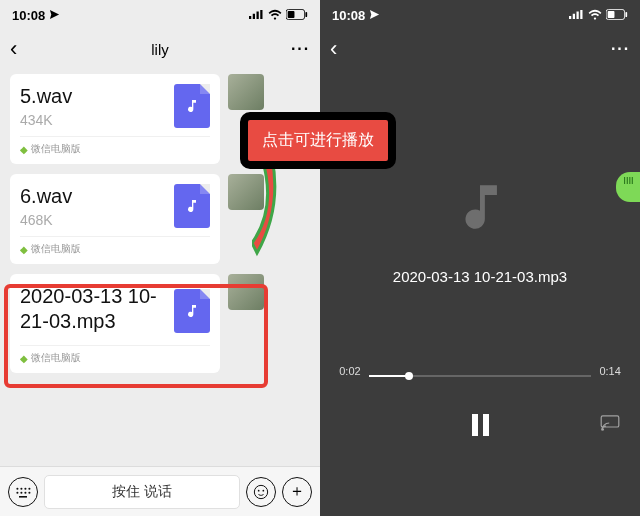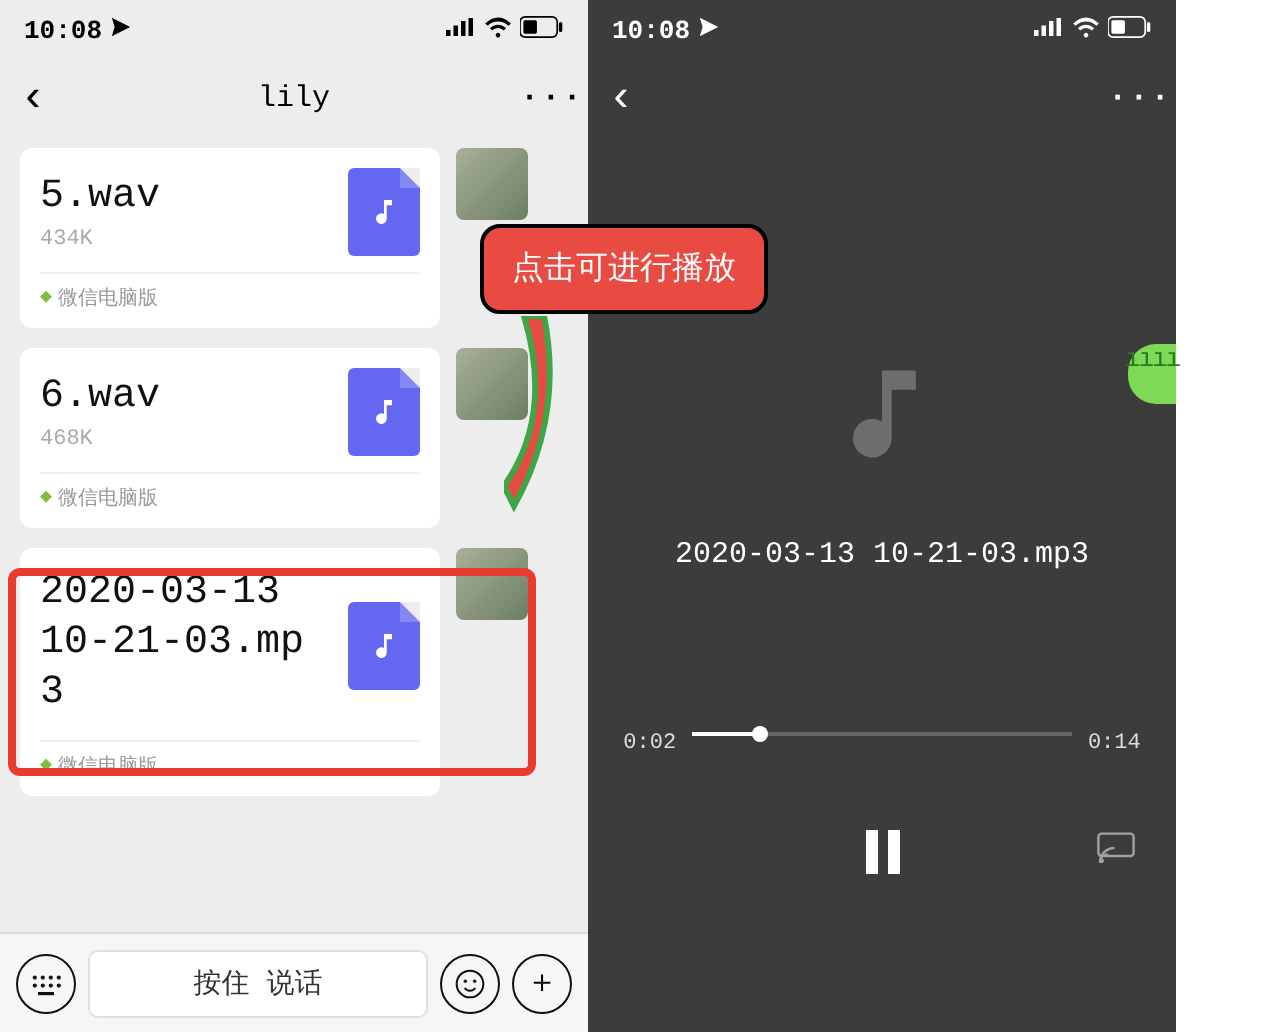--- a/index.html
+++ b/index.html
@@ -1,17 +1,17 @@
 <!DOCTYPE html>
 <html><head>
 <meta charset="utf-8">
 <style>
   * { box-sizing: border-box; margin: 0; padding: 0; }
   body { font-family: -apple-system, "Helvetica Neue", Arial, sans-serif; background: #fff; width: 640px; height: 516px; overflow: hidden; position: relative; }
-  .container { display: flex; width: 588px; height: 516px; font-family: Liberation Mono, monospace; }
+  .container { display: flex; width: 640px; height: 516px; }
   .phone { width: 320px; height: 516px; position: relative; }
   .phone-left { background: #ededed; }
   .phone-right { background: #3c3c3c; }
 
   
   .statusbar { height: 30px; display: flex; align-items: center; justify-content: space-between; padding: 0 12px; font-size: 13px; font-weight: 600; }
   .phone-left .statusbar { color: #000; }
   .phone-right .statusbar { color: #fff; }
   .status-left { display: flex; align-items: center; gap: 4px; }
   .status-right { display: flex; align-items: center; gap: 4px; }
@@ -24,46 +24,46 @@
   .title { font-size: 15px; font-weight: 500; text-align: center; flex: 1; }
   .more { font-size: 16px; font-weight: 700; letter-spacing: 1px; width: 24px; text-align: right; }
 
   
   .chat { padding: 6px 10px; height: 398px; overflow: hidden; position: relative; }
   .msg { display: flex; align-items: flex-start; margin-bottom: 10px; }
   .bubble { background: #fff; border-radius: 6px; padding: 10px 10px 8px 10px; width: 210px; position: relative; }
   .filecard { display: flex; align-items: center; justify-content: space-between; }
   .fileinfo { display: flex; flex-direction: column; }
   .filename { font-size: 20px; color: #111; line-height: 1.25; margin-bottom: 3px; max-width: 140px; word-break: break-all; }
-  .filesize { font-size: 11px; color: #aaa; }
+  .filesize { font-size: 14px; color: #aaa; }
   .fileicon { width: 36px; height: 44px; background: #6467ef; border-radius: 3px 3px 3px 3px; position: relative; display:flex; align-items:center; justify-content:center; }
   .fileicon::before { content: ""; position: absolute; top: 0; right: 0; border-top: 10px solid #ededed; border-left: 10px solid #8587f2; }
   .fileicon svg { width: 16px; height: 16px; }
   .source { font-size: 10px; color: #999; margin-top: 8px; border-top: 1px solid #f0f0f0; padding-top: 5px; display: flex; align-items: center; gap: 3px; }
   .source .dot { color: #7fbf3f; font-size: 10px; }
   .avatar { width: 36px; height: 36px; border-radius: 4px; background: linear-gradient(135deg,#a8b09a,#6d7e63); margin-left: 8px; }
 
   .highlight-box { position: absolute; border: 4px solid #e73c33; border-radius: 6px; pointer-events: none; }
 
   
   .inputbar { position: absolute; bottom: 0; left: 0; right: 0; height: 50px; background: #f6f6f6; border-top: 1px solid #dcdcdc; display: flex; align-items: center; padding: 0 8px; gap: 6px; }
   .circle-btn { width: 30px; height: 30px; border: 1.5px solid #111; border-radius: 50%; display:flex; align-items:center; justify-content:center; font-size: 16px; }
   .talk-btn { flex: 1; background: #fff; border: 1px solid #e0e0e0; border-radius: 5px; height: 34px; display:flex; align-items:center; justify-content:center; font-size: 14px; color: #333; font-weight: 500; }
 
   
-  .callout { position: absolute; left: 240px; top: 112px; background: #e84b42; color: #fff; border: 2px solid #000000; border-radius: 10px; padding: 10px 14px; font-size: 16px; font-weight: 500; z-index: 10; }
+  .callout { position: absolute; left: 240px; top: 112px; background: #e84b42; color: #fff; border: 8px solid #000000; border-radius: 10px; padding: 10px 14px; font-size: 16px; font-weight: 500; z-index: 10; }
   .callout-tail { position: absolute; left: 252px; top: 158px; width: 0; height: 0; z-index: 9; }
   .callout-tail svg { display:block; }
 
   
   .player-body { height: 448px; display: flex; flex-direction: column; align-items: center; position: relative; color: #fff; }
   .big-music-icon { margin-top: 110px; opacity: 0.35; }
   .player-filename { font-size: 15px; margin-top: 28px; color: #fff; }
   .progress-area { width: 88%; margin-top: 80px; }
-  .progress-row { display:flex; align-items:flex-start; gap: 8px; }
+  .progress-row { display:flex; align-items:flex-end; gap: 8px; }
   .ptime { font-size: 11px; color: #ddd; }
   .pbar { flex:1; height: 2px; background: #666; position: relative; }
   .pbar-fill { position: absolute; left:0; top:0; bottom:0; background: #fff; }
   .pbar-dot { position:absolute; top:50%; width:8px; height:8px; background:#fff; border-radius:50%; transform: translate(-50%,-50%); }
   .controls { margin-top: 30px; display:flex; align-items:center; justify-content:center; width:100%; position:relative; }
   .pause-btn { width: 36px; height: 36px; display:flex; align-items:center; justify-content:center; }
   .pause-btn .bars { display:flex; gap:5px; }
   .pause-btn .bars span { width:6px; height:22px; background:#fff; }
   .cast-icon { position:absolute; right: 20px; opacity: 0.7; }
   .voice-pill { position:absolute; right:0; top:104px; background:#7ed957; width:24px; height:30px; border-radius: 14px 0 0 14px; display:flex; align-items:flex-start; justify-content:center; }

